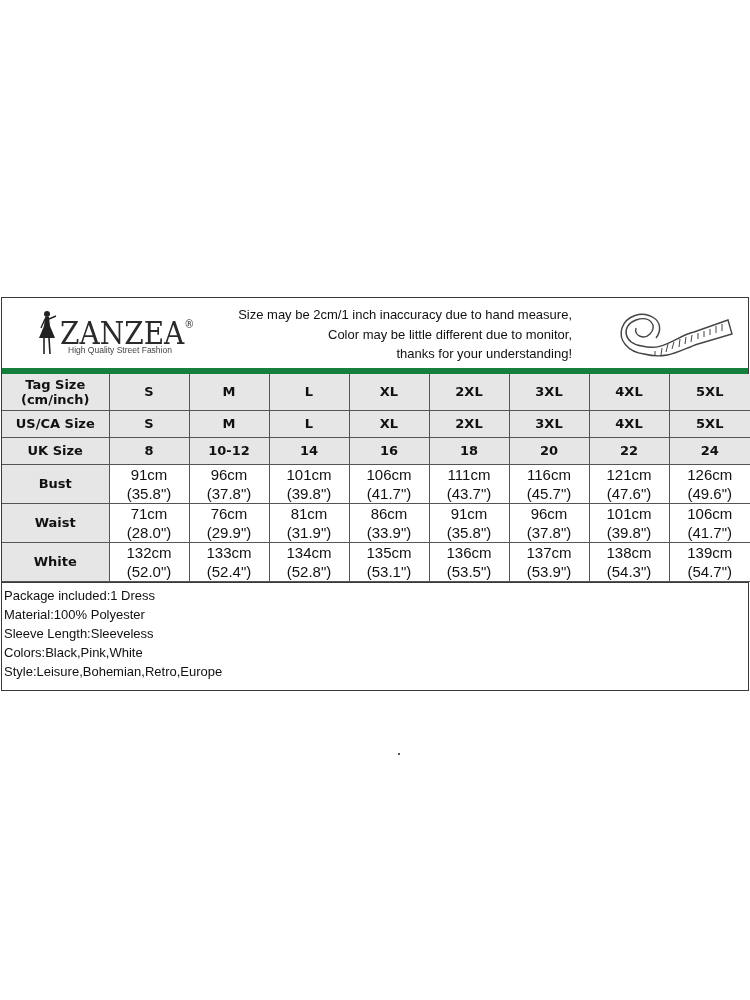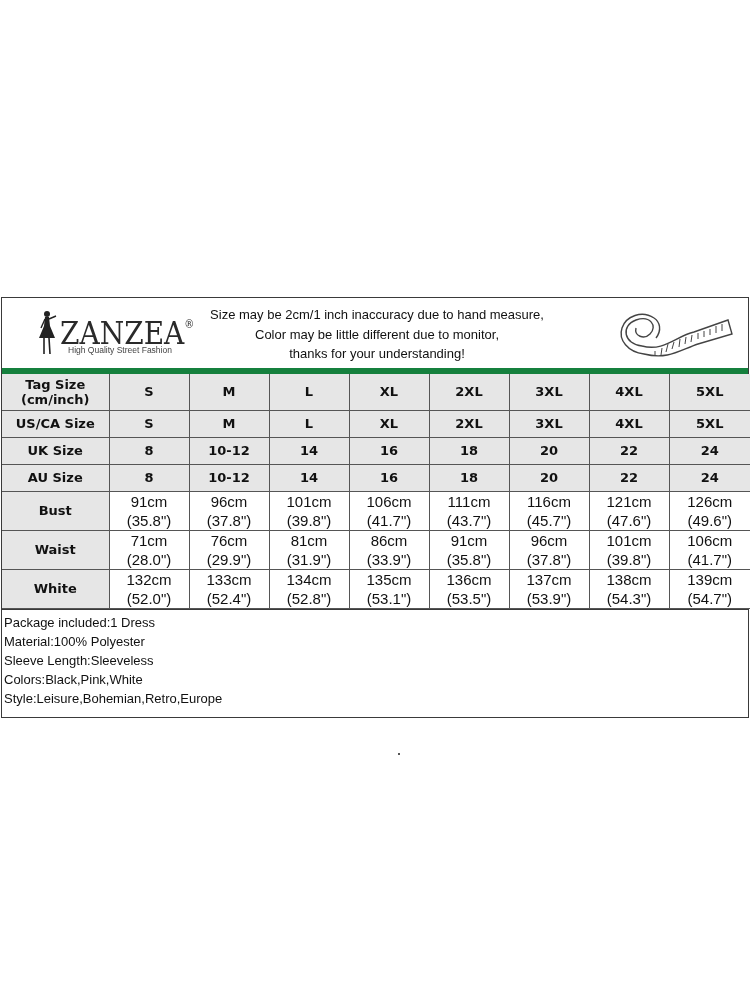--- a/index.html
+++ b/index.html
@@ -4,21 +4,21 @@
 <style>
   html, body { margin:0; padding:0; background:#ffffff; }
   body { width:750px; height:1000px; position:relative; overflow:hidden; font-family:"DejaVu Sans", sans-serif; color:#111; }
   .chart { position:absolute; left:1px; top:297px; width:748px; border:1px solid #3a3a3a; box-sizing:border-box; background:#fff; }
   .header { height:70px; position:relative; border-bottom:6px solid #15803d; }
   .logo { position:absolute; left:34px; top:10px; width:150px; height:50px; }
   .brand { position:absolute; left:24px; top:6px; font-family:"DejaVu Serif", serif; font-size:28px; letter-spacing:0px; color:#2a2a2a; font-weight:normal; transform:scaleY(1.15); transform-origin:left top; }
   .brand sup { font-size:10px; position:relative; top:-4px; }
   .tagline { position:absolute; left:32px; top:37px; font-size:8.5px; color:#444; font-family:"Liberation Sans", sans-serif; }
   .figure-icon { position:absolute; left:0; top:2px; width:22px; height:46px; }
-  .notice { position:absolute; left:180px; top:7px; width:390px; text-align:center; font-family:"Liberation Sans", sans-serif; font-size:13px; line-height:19.5px; color:#111; }
+  .notice { position:absolute; left:180px; top:7px; width:390px; text-align:right; font-family:"Liberation Sans", sans-serif; font-size:13px; line-height:19.5px; color:#111; }
   .tape { position:absolute; right:14px; top:8px; width:120px; height:52px; }
   table.sizes { border-collapse:collapse; width:100%; table-layout:fixed; font-family:"Liberation Sans", sans-serif;padding-left:44px; }
   table.sizes td { border:1px solid #555; text-align:center; padding:0; font-size:13px; color:#111; }
   table.sizes tr:first-child td { border-top:none; }
   table.sizes td:first-child { border-left:none; }
   table.sizes td:last-child { border-right:none; }
   .gray td { background:#e6e6e6; font-weight:bold; }
   .gray td { font-family:"DejaVu Sans", sans-serif; font-size:12px; }
   td.rowlabel { background:#e6e6e6; font-weight:bold; font-family:"DejaVu Sans", sans-serif; font-size:12px; }
   .meas td.val { background:#fff; font-size:15px; line-height:19px; }
@@ -112,31 +112,20 @@
       <td>UK Size</td>
       <td>8</td>
       <td>10-12</td>
       <td>14</td>
       <td>16</td>
       <td>18</td>
       <td>20</td>
       <td>22</td>
       <td>24</td>
     </tr>
-    <tr class="gray" style="height:27px">
-      <td>AU Size</td>
-      <td>8</td>
-      <td>10-12</td>
-      <td>14</td>
-      <td>16</td>
-      <td>18</td>
-      <td>20</td>
-      <td>22</td>
-      <td>24</td>
-    </tr>
     <tr class="meas" style="height:38px">
       <td class="rowlabel">Bust</td>
       <td class="val">
             <div>91cm</div>
             <div>(35.8")</div>
           </td>
       <td class="val">
             <div>96cm</div>
             <div>(37.8")</div>
           </td>

